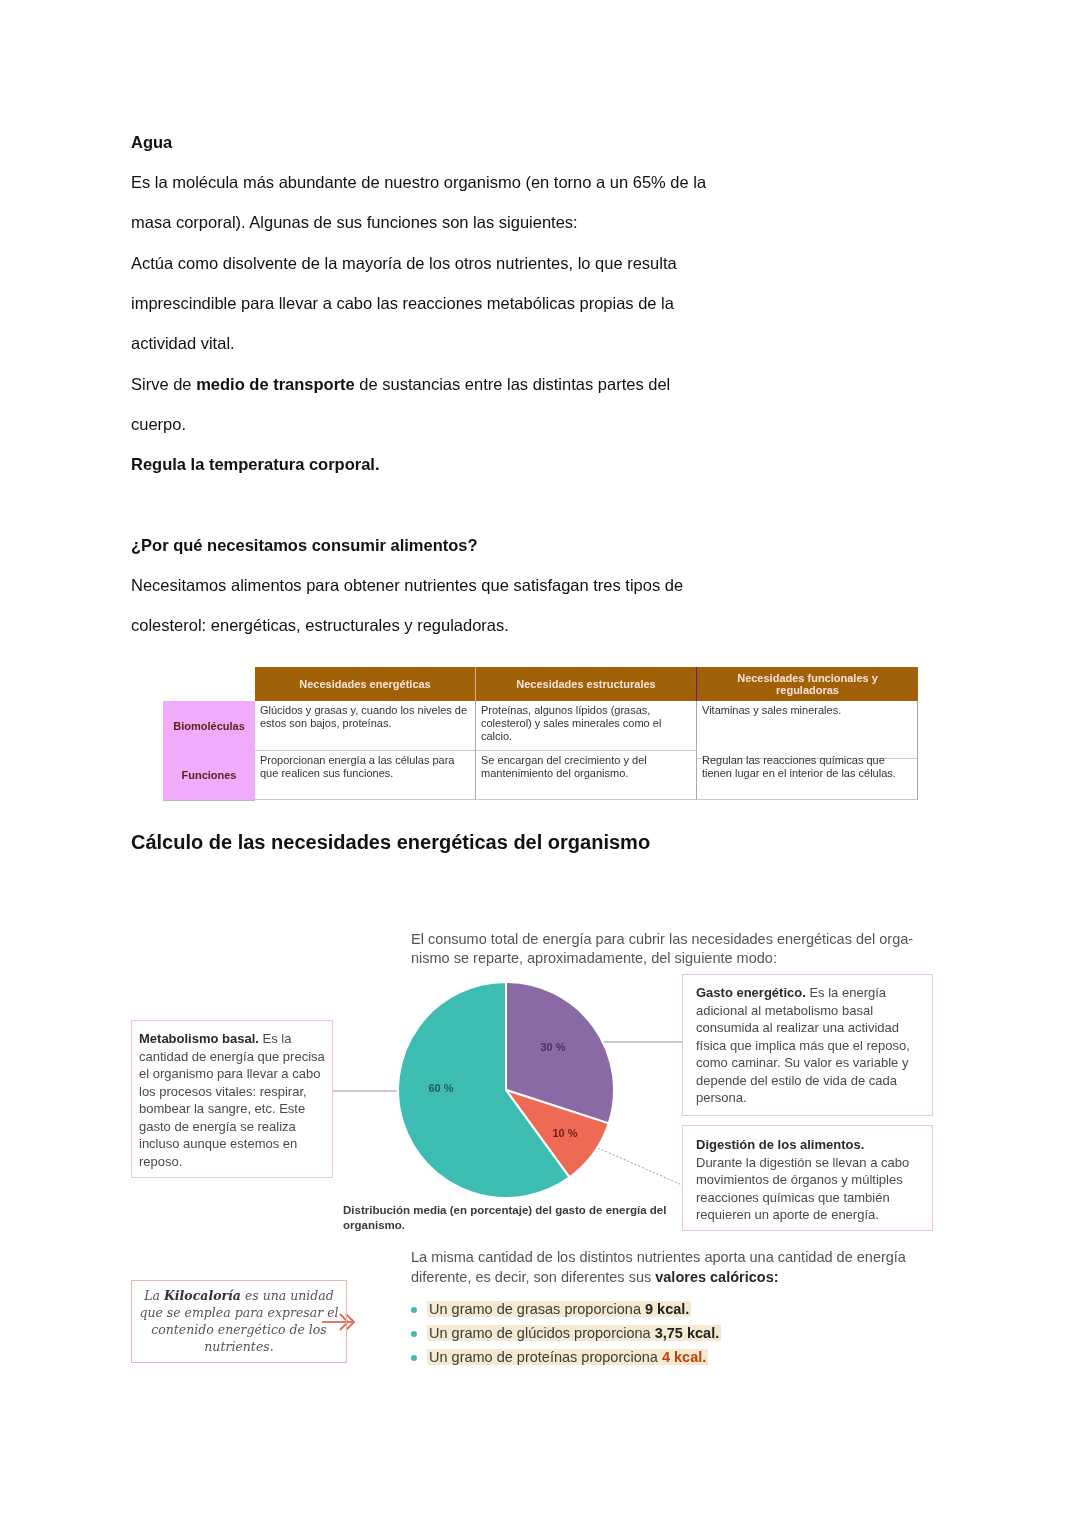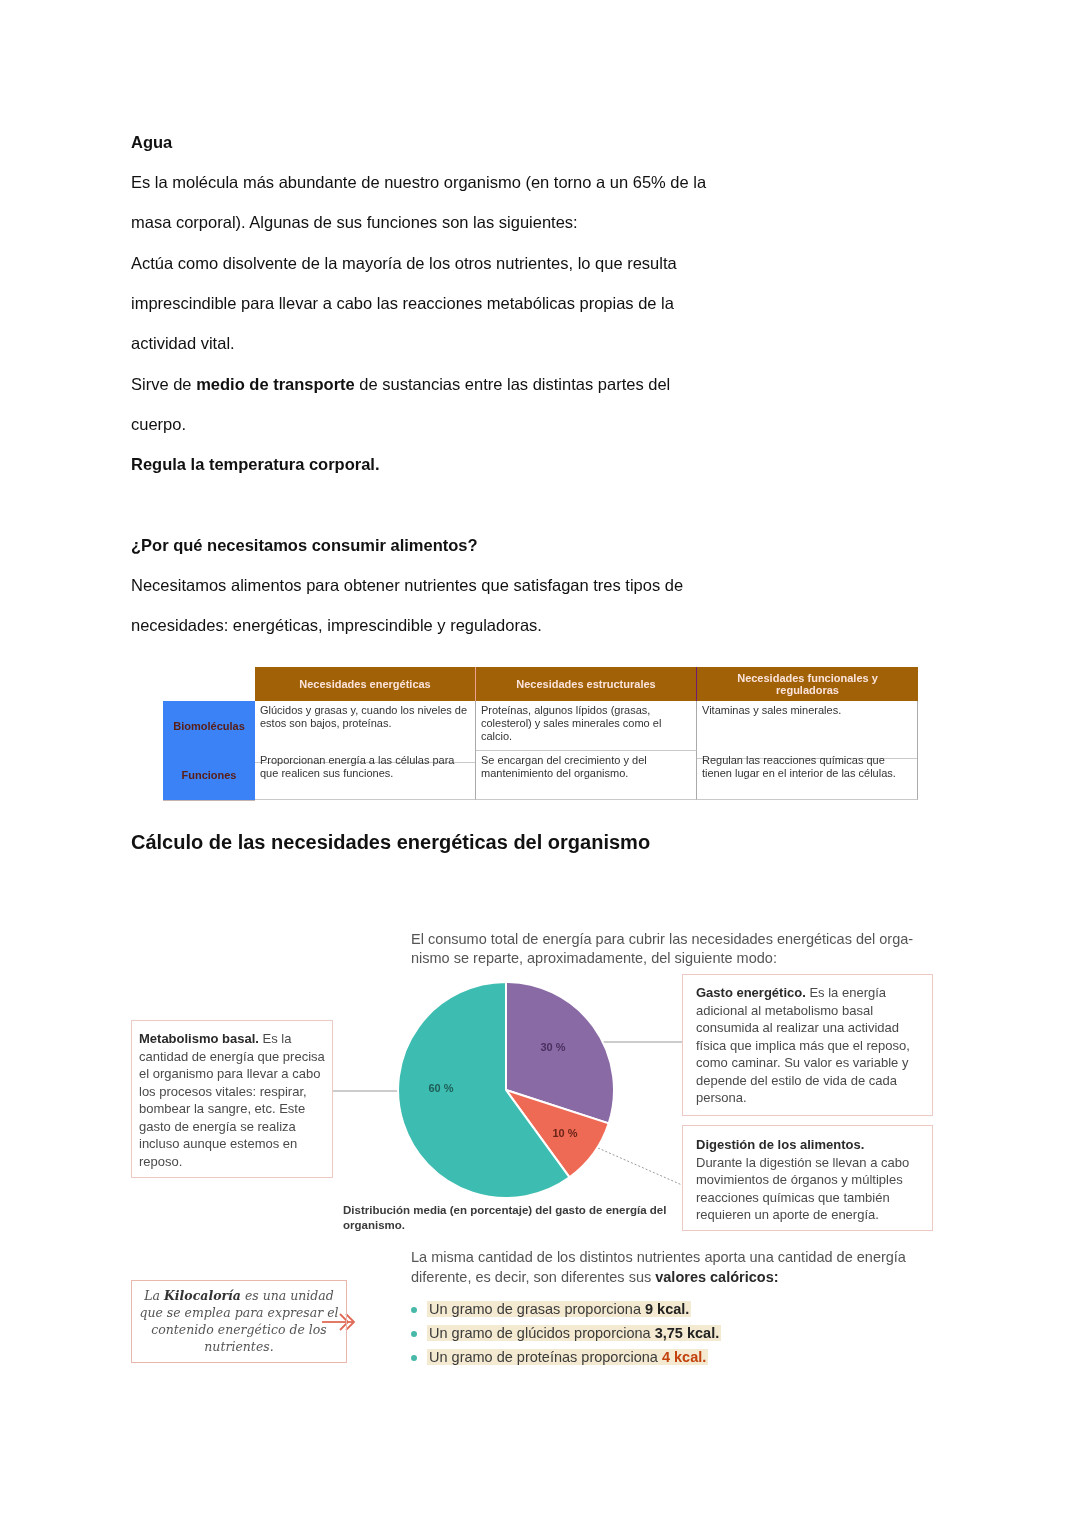--- a/index.html
+++ b/index.html
@@ -7,21 +7,21 @@
          font-family: "Liberation Sans", "DejaVu Sans", sans-serif; color: #111; }
   .abs { position: absolute; }
   .p { position: absolute; left: 131px; font-size: 16.5px; line-height: 20px; white-space: nowrap; color: #111; }
   .b { font-weight: bold; }
   .h2 { position: absolute; left: 131px; top: 831px; font-size: 20px; font-weight: bold; white-space: nowrap; }
 
   
   .tbl { position: absolute; left: 163px; top: 667px; width: 755px; height: 134px; font-size: 11px; line-height: 13px; color: #333; }
   .th { position: absolute; top: 0; height: 34px; background: #a16207; color: #fbe3dc; font-weight: bold;
         display: flex; align-items: center; justify-content: center; text-align: center; font-size: 11px; line-height: 12px; }
-  .rl { position: absolute; left: 0; width: 92px; background: #3b82f6; color: #5a1e14; font-weight: bold;
+  .rl { position: absolute; left: 0; width: 92px; background: #f0abfc; color: #5a1e14; font-weight: bold;
         display: flex; align-items: center; justify-content: center; font-size: 11px; border-bottom: 1px solid #c7b3ae; }
   .cell { position: absolute; padding: 3px 5px; box-sizing: border-box; border-right: 1px solid #aaa; border-bottom: 1px solid #c9c9c9; }
 
   
   .box { position: absolute; border: 1.5px solid #ecc9c2; background: #fff; box-sizing: border-box;
          font-size: 13px; line-height: 17.5px; color: #4a4a4a; padding: 10px 10px; }
   .box .t { font-weight: bold; color: #2a2a2a; }
   .intro { position: absolute; left: 411px; font-size: 14.5px; line-height: 19.5px; color: #555; white-space: nowrap; }
   .caption { position: absolute; left: 343px; top: 1203px; font-size: 11.5px; line-height: 15px; font-weight: bold; color: #3a3a3a; width: 330px; }
   .bullet { position: absolute; left: 411px; font-size: 14.5px; line-height: 20px; color: #3a3a3a; white-space: nowrap; }
@@ -39,29 +39,29 @@
 <div class="p" style="top:212px;">masa corporal). Algunas de sus funciones son las siguientes:</div>
 <div class="p" style="top:253px;">Actúa como disolvente de la mayoría de los otros nutrientes, lo que resulta</div>
 <div class="p" style="top:293px;">imprescindible para llevar a cabo las reacciones metabólicas propias de la</div>
 <div class="p" style="top:333px;">actividad vital.</div>
 <div class="p" style="top:374px;"><span>Sirve de </span><span class="b">medio de transporte</span><span> de sustancias entre las distintas partes del</span></div>
 <div class="p" style="top:414px;">cuerpo.</div>
 <div class="p b" style="top:454px;">Regula la temperatura corporal.</div>
 
 <div class="p b" style="top:535px;">¿Por qué necesitamos consumir alimentos?</div>
 <div class="p" style="top:575px;">Necesitamos alimentos para obtener nutrientes que satisfagan tres tipos de</div>
-<div class="p" style="top:615px;">necesidades: energéticas, imprescindible y reguladoras.</div>
+<div class="p" style="top:615px;">colesterol: energéticas, estructurales y reguladoras.</div>
 
 <div class="tbl">
   <div class="th" style="left:92px;width:220px;border-right:1px solid #f0a090;">Necesidades energéticas</div>
   <div class="th" style="left:313px;width:220px;border-right:3px solid #701a75;">Necesidades estructurales</div>
   <div class="th" style="left:534px;width:221px;padding:0 20px;box-sizing:border-box;">Necesidades funcionales y reguladoras</div>
 
   <div class="rl" style="top:34px;height:50px;">Biomoléculas</div>
-  <div class="cell" style="left:92px;top:34px;width:221px;height:62px;">Glúcidos y grasas y, cuando los niveles de estos son bajos, proteínas.</div>
+  <div class="cell" style="left:92px;top:34px;width:221px;height:50px;">Glúcidos y grasas y, cuando los niveles de estos son bajos, proteínas.</div>
   <div class="cell" style="left:313px;top:34px;width:221px;height:50px;">Proteínas, algunos lípidos (grasas, colesterol) y sales minerales como el calcio.</div>
   <div class="cell" style="left:534px;top:34px;width:221px;height:58px;">Vitaminas y sales minerales.</div>
 
   <div class="rl" style="top:84px;height:49px;">Funciones</div>
   <div class="cell" style="left:92px;top:84px;width:221px;height:49px;">Proporcionan energía a las células para que realicen sus funciones.</div>
   <div class="cell" style="left:313px;top:84px;width:221px;height:49px;">Se encargan del crecimiento y del mantenimiento del organismo.</div>
   <div class="cell" style="left:534px;top:84px;width:221px;height:49px;">Regulan las reacciones químicas que tienen lugar en el interior de las células.</div>
 </div>
 
 <div class="h2">Cálculo de las necesidades energéticas del organismo</div>

